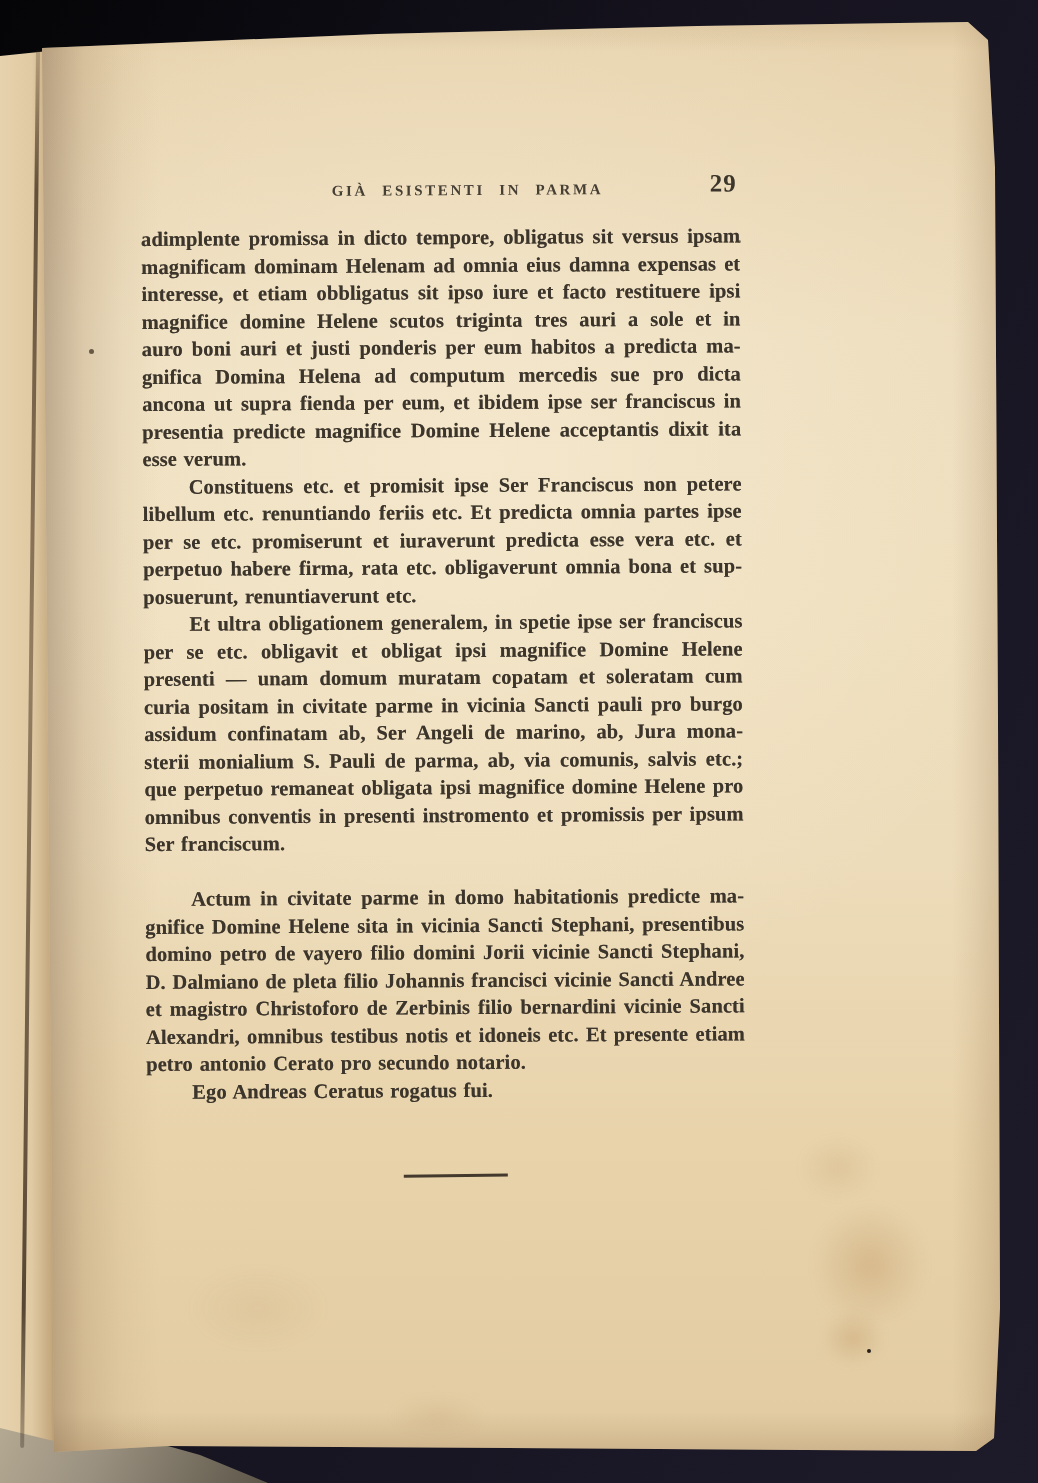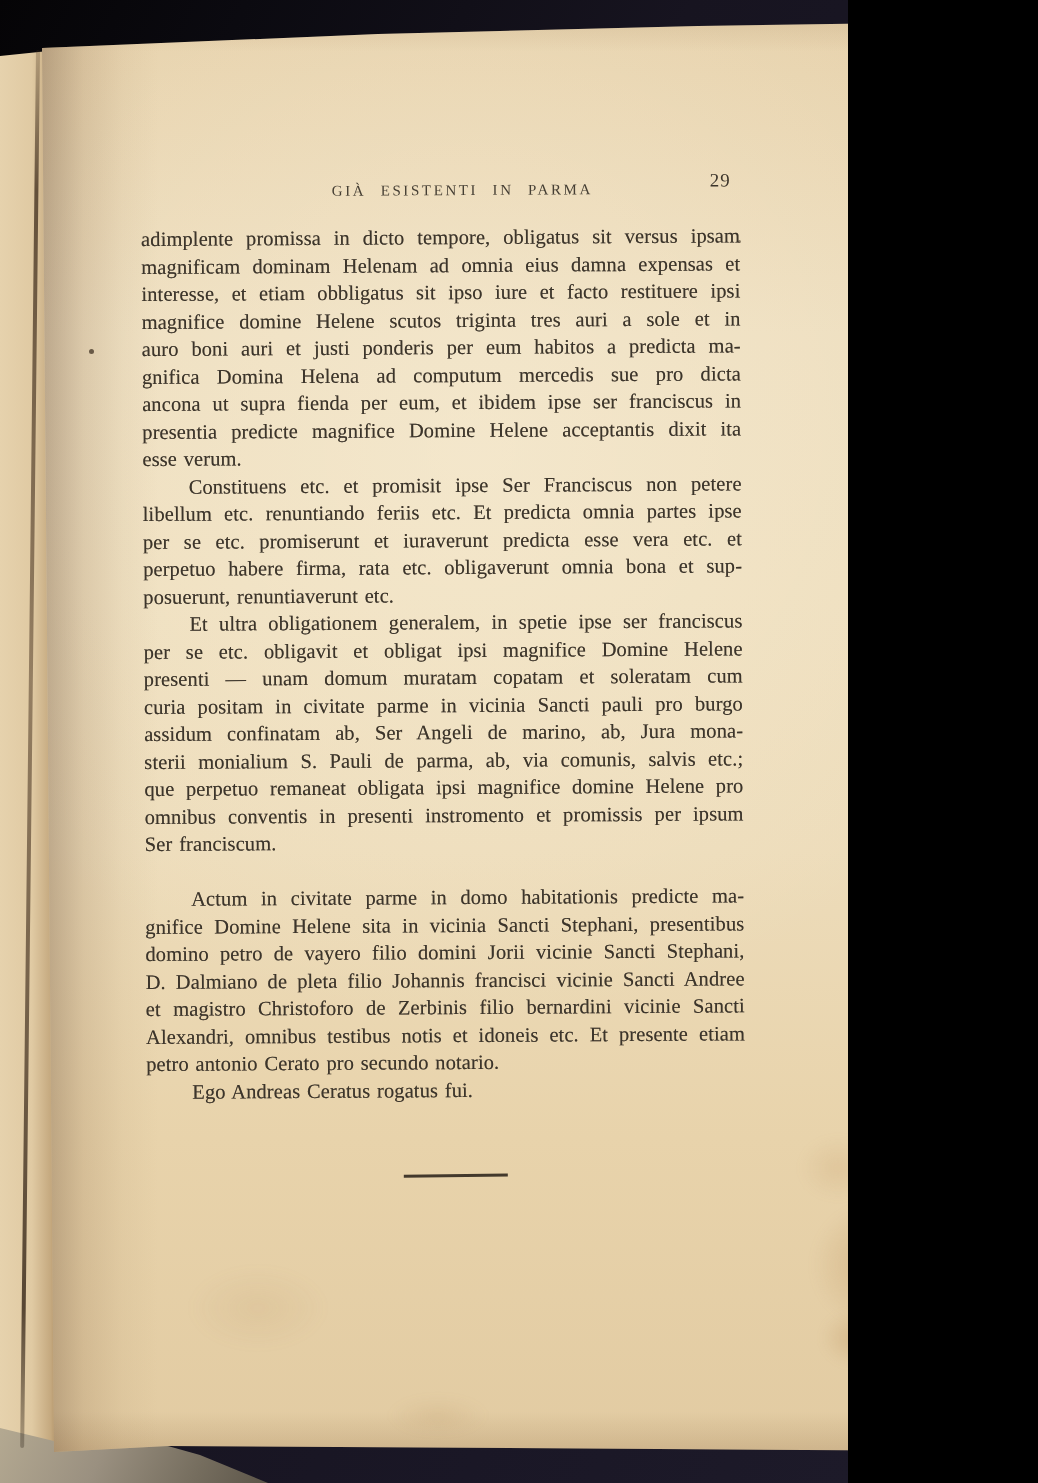--- a/index.html
+++ b/index.html
@@ -1,23 +1,24 @@
 <!DOCTYPE html>
 <html style="--c-page_paper: #eedebd; --c-page_paper_dark: #e2cba2; --c-page_edge: #c0a378; --c-ink: #3c352b; --c-header_ink: #463f34; --c-background: #171420; --c-background_black: #050406; --c-gutter_shadow: #5e412a; --c-stack_edge: #9a9080; --c-foxing_stain: #b5854e;"><head>
 <meta charset="utf-8">
 <style>
   html,body{margin:0;padding:0;background:#000;}
   .scene{
-    position:relative;width:848px;height:1483px;overflow:hidden;
+    position:relative;width:1038px;height:1483px;overflow:hidden;
     background:linear-gradient(115deg,
       var(--c-background_black,#050406) 0%,
       #0b0a10 16%,
       var(--c-background,#171420) 45%,
       #1a1726 75%,#1d1a29 100%);
     font-family:"Liberation Serif","DejaVu Serif",serif;
+    font-weight:bold;
   }
   
   .stack-wedge{
     position:absolute;left:0;top:1415px;width:268px;height:68px;
     clip-path:polygon(0 12px,88px 20px,150px 26px,200px 40px,268px 68px,0 68px);
     background:linear-gradient(115deg,#b5aa92 0%,var(--c-stack_edge,#9a9080) 40%,#756d5e 75%,#5c5549 100%);
   }
   
   .left-page{
     position:absolute;left:0;top:50px;width:58px;height:1392px;
@@ -52,21 +53,21 @@
     background:linear-gradient(180deg,rgba(150,118,80,.16) 0%,rgba(150,118,80,0) 100%);}
   
   .print-layer{position:absolute;inset:0;transform:rotate(-0.35deg);transform-origin:103px 208px;}
   .running-header{
     position:absolute;left:294px;top:166px;
     font-size:15px;letter-spacing:2.6px;word-spacing:8px;
     color:var(--c-header_ink,#463f34);white-space:nowrap;
   }
   .page-number{
     position:absolute;left:672px;top:155px;
-    font-size:19px;letter-spacing:1px;color:var(--c-ink,#3c352b);
+    font-size:25px;letter-spacing:1px;color:var(--c-ink,#3c352b);
   }
   .text-block{
     position:absolute;left:103px;top:208px;width:599px;
     font-size:20.5px;line-height:27.5px;color:var(--c-ink,#3c352b);
     letter-spacing:.1px;word-spacing:1.5px;
     text-shadow:0 0 .4px rgba(60,50,40,.55);
   }
   .para.gap{margin-top:27.5px;}
   .line{height:27.5px;white-space:nowrap;text-align:left;}
   .line.just{text-align:justify;text-align-last:justify;}

